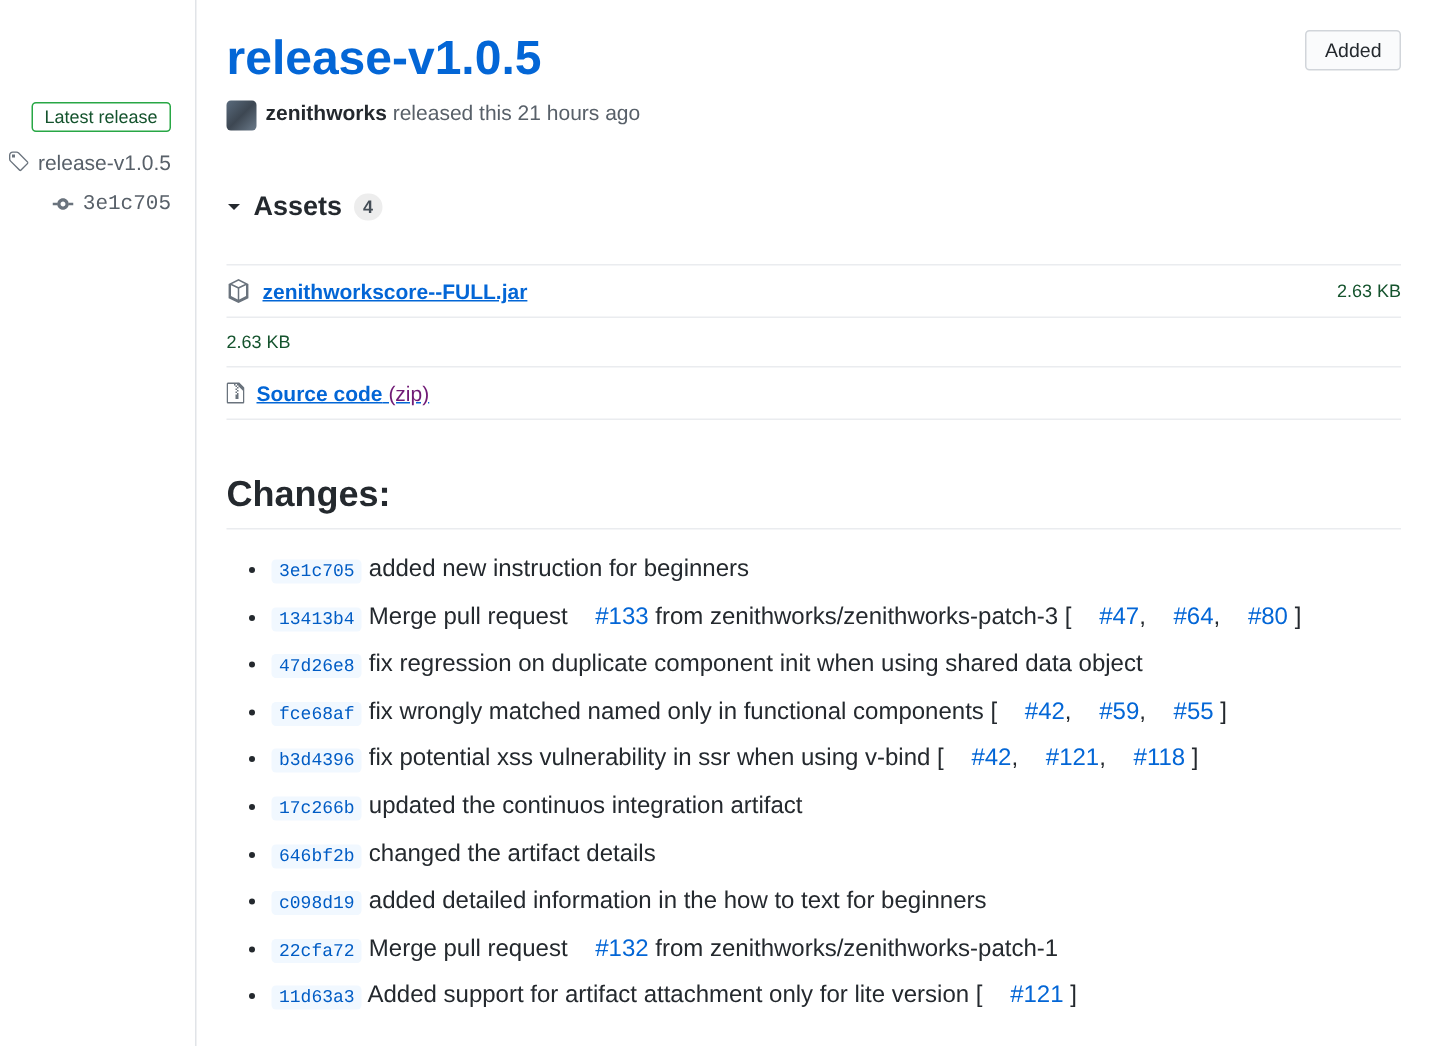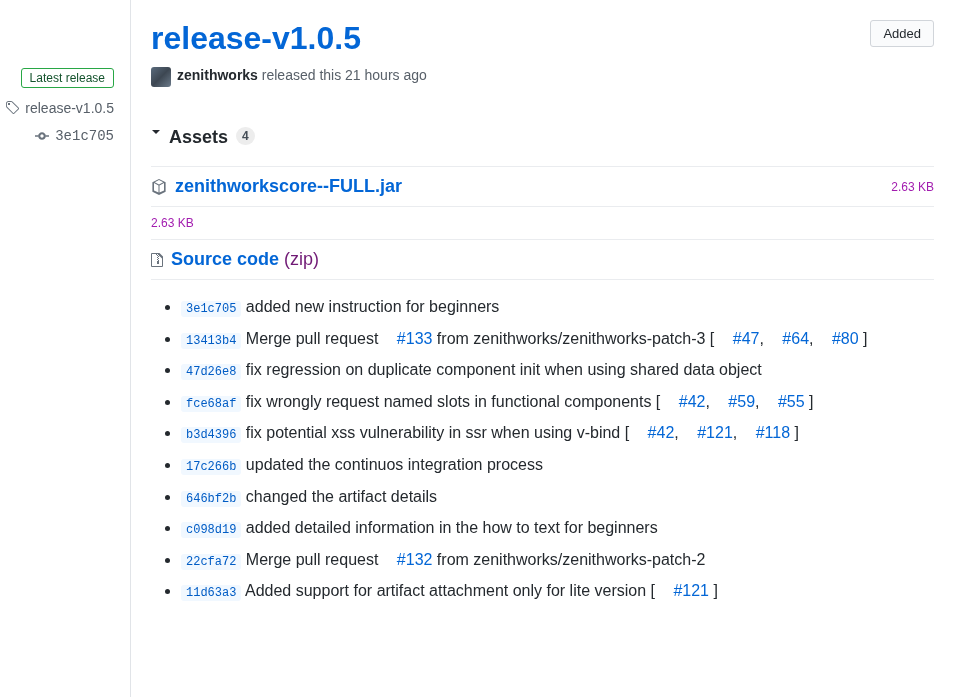--- a/index.html
+++ b/index.html
@@ -76,25 +76,25 @@
 .avatar {
   width: 20px;
   height: 20px;
   border-radius: 3px;
   background: linear-gradient(135deg, #5a6b7d 0%, #3d4752 50%, #6b7a8a 100%);
   display: inline-block;
 }
 .release-meta strong { color: #24292e; font-weight: 600; cursor: pointer; }
 .assets-header {
   display: flex;
-  align-items: flex-start;
+  align-items: center;
   gap: 8px;
   font-size: 18px;
   font-weight: 600;
-  margin-bottom: 18px;
+  margin-bottom: 28px;
   cursor: pointer;
 }
 .assets-count {
   background: #ededed;
   color: #444d56;
   border-radius: 20px;
   font-size: 12px;
   padding: 0 6px;
   line-height: 18px;
   font-weight: 600;
@@ -105,23 +105,23 @@
   align-items: center;
   padding: 9px 0;
   border-top: 1px solid #eaecef;
 }
 .asset-row:last-child { border-bottom: 1px solid #eaecef; }
 .asset-left {
   display: flex;
   align-items: center;
   gap: 8px;
 }
-.asset-name { color: #0366d6; font-weight: 600; cursor: pointer; font-size: 18px; }
+.asset-name { color: #0366d6; font-weight: 600; cursor: pointer; font-size: 14px; text-decoration: underline; }
 .asset-suffix { color: #701a75; font-weight: 400; }
-.asset-size { color: #a21caf; font-size: 12px; }
+.asset-size { color: #14532d; font-size: 12px; }
 .changes-header {
   font-size: 24px;
   font-weight: 600;
   margin: 36px 0 6px 0;
   border-bottom: 1px solid #eaecef;
   padding-bottom: 8px;
 }
 .changes-list {
   margin: 14px 0 0 0;
   padding-left: 30px;
@@ -201,28 +201,29 @@
           <div class="asset-left">
             <svg class="icon-muted" width="12" height="16" viewBox="0 0 12 16">
               <path fill="currentColor" d="M8.5 1H1a1 1 0 00-1 1v12a1 1 0 001 1h10a1 1 0 001-1V4.5L8.5 1zM11 14H1V2h4v1h1V2h1v1H6v1h1V3h1v1H7v1h1V4h.5L11 6.5V14zM6 5h1v1H6V5zm1 1h1v1H7V6zM6 7h1v1H6V7zm1 1h1v1H7V8zM6 9h2v3H6V9z"></path>
             </svg>
             <span class="asset-name">Source code<span class="asset-suffix"> (zip)</span></span>
           </div>
           <span class="asset-size"></span>
         </div>
       </div>
 
+    <h2 class="changes-header">Changes:</h2>
 
     <ul class="changes-list" id="changes-list">
         <li><span class="commit-hash">3e1c705</span><span> added new instruction for beginners</span></li>
         <li><span class="commit-hash">13413b4</span><span> Merge pull request </span><span class="pr-link">#133</span><span> from zenithworks/zenithworks-patch-3 [ </span><span class="issue-link">#47</span><span>, </span><span class="issue-link">#64</span><span>, </span><span class="issue-link">#80</span><span> ]</span></li>
         <li><span class="commit-hash">47d26e8</span><span> fix regression on duplicate component init when using shared data object</span></li>
-        <li><span class="commit-hash">fce68af</span><span> fix wrongly request named slots in functional components [ </span><span class="issue-link">#42</span><span>, </span><span class="issue-link">#59</span><span>, </span><span class="issue-link">#55</span><span> ]</span></li>
+        <li><span class="commit-hash">fce68af</span><span> fix wrongly matched named only in functional components [ </span><span class="issue-link">#42</span><span>, </span><span class="issue-link">#59</span><span>, </span><span class="issue-link">#55</span><span> ]</span></li>
         <li><span class="commit-hash">b3d4396</span><span> fix potential xss vulnerability in ssr when using v-bind [ </span><span class="issue-link">#42</span><span>, </span><span class="issue-link">#121</span><span>, </span><span class="issue-link">#118</span><span> ]</span></li>
-        <li><span class="commit-hash">17c266b</span><span> updated the continuos integration process</span></li>
+        <li><span class="commit-hash">17c266b</span><span> updated the continuos integration artifact</span></li>
         <li><span class="commit-hash">646bf2b</span><span> changed the artifact details</span></li>
         <li><span class="commit-hash">c098d19</span><span> added detailed information in the how to text for beginners</span></li>
-        <li><span class="commit-hash">22cfa72</span><span> Merge pull request </span><span class="pr-link">#132</span><span> from zenithworks/zenithworks-patch-2</span></li>
+        <li><span class="commit-hash">22cfa72</span><span> Merge pull request </span><span class="pr-link">#132</span><span> from zenithworks/zenithworks-patch-1</span></li>
         <li><span class="commit-hash">11d63a3</span><span> Added support for artifact attachment only for lite version [ </span><span class="issue-link">#121</span><span> ]</span></li>
       </ul>
 
   </main>
 </div>
 
 </body></html>

